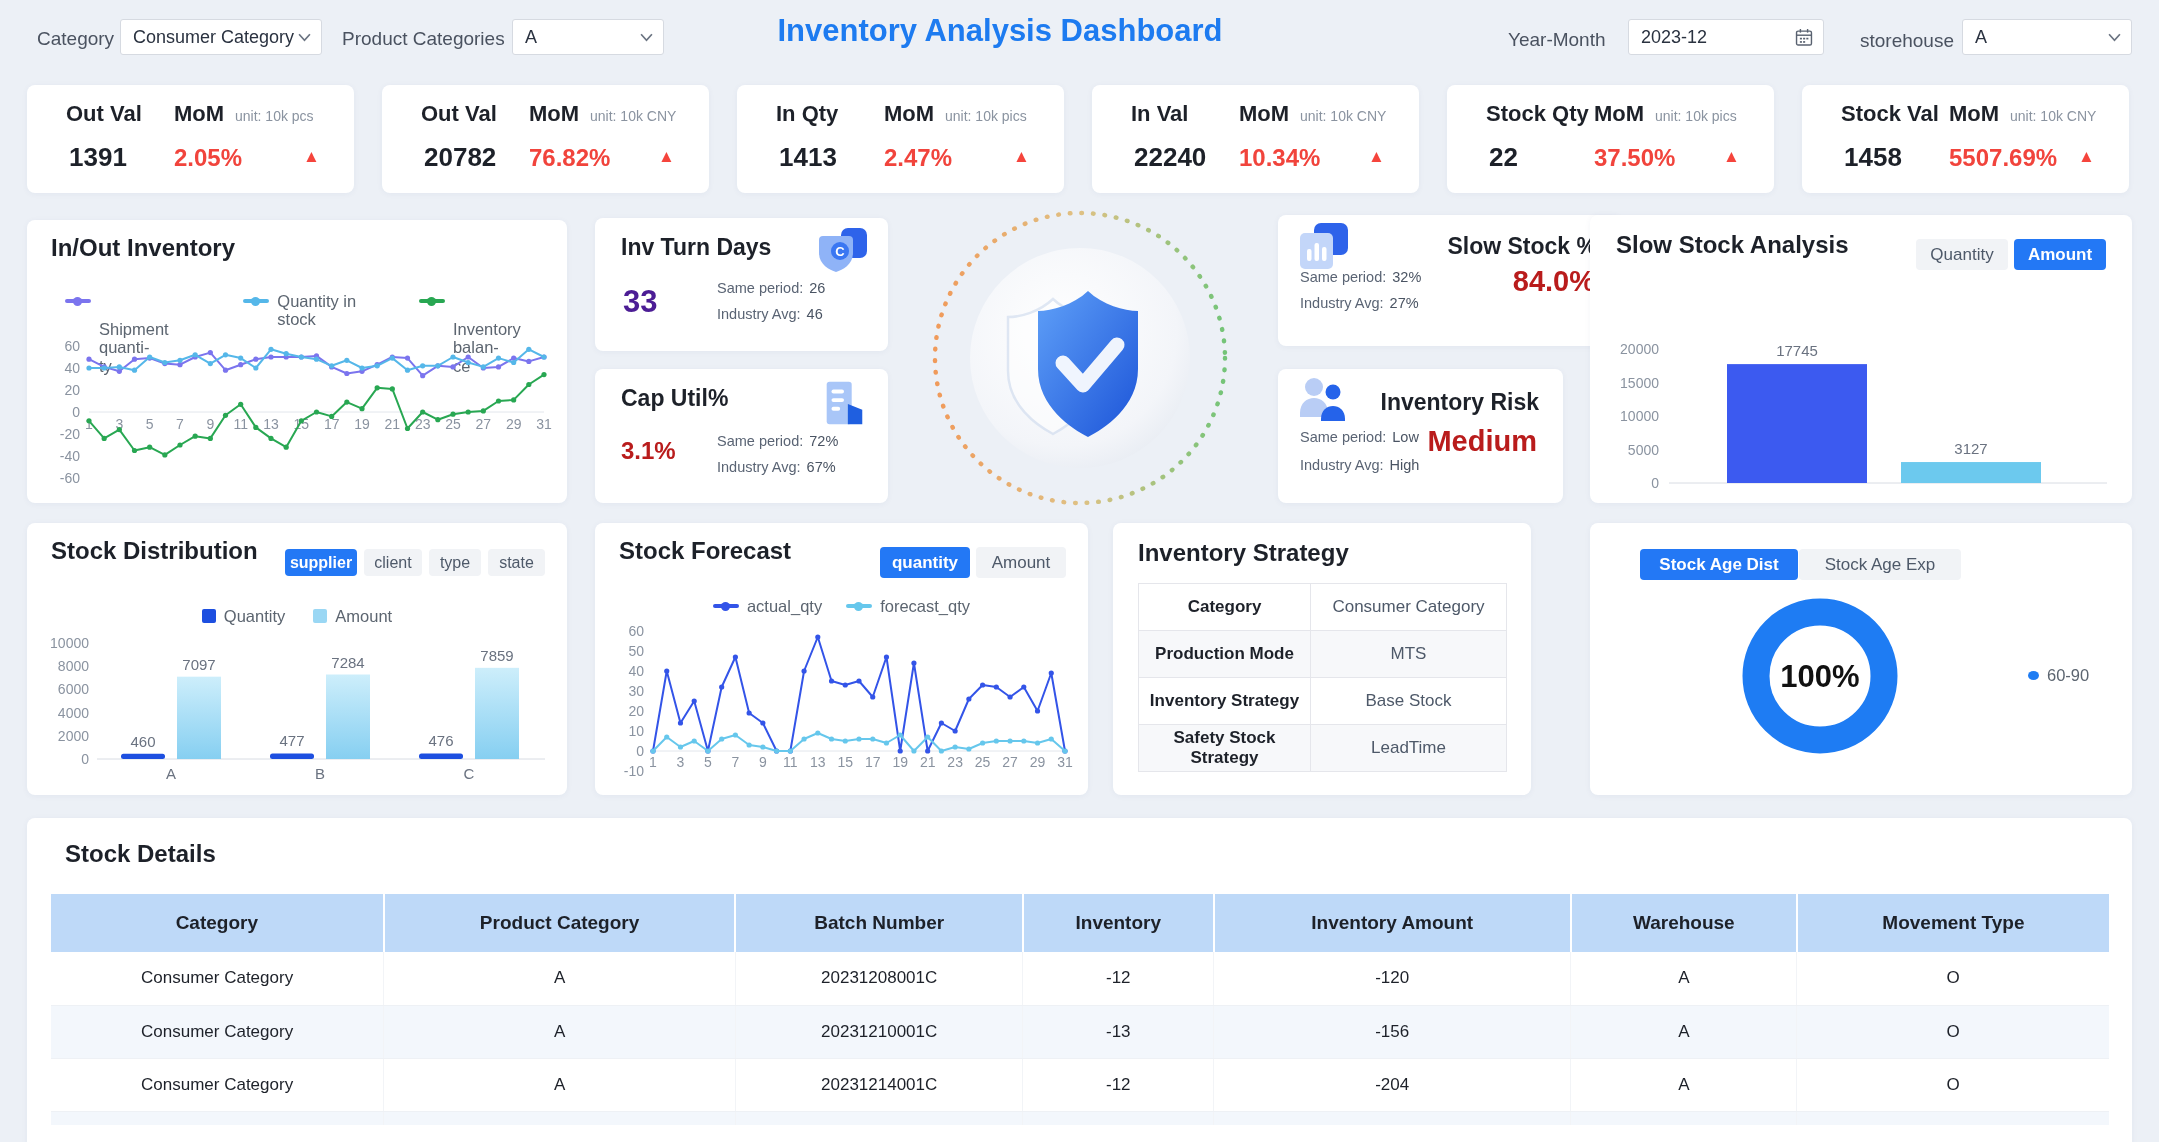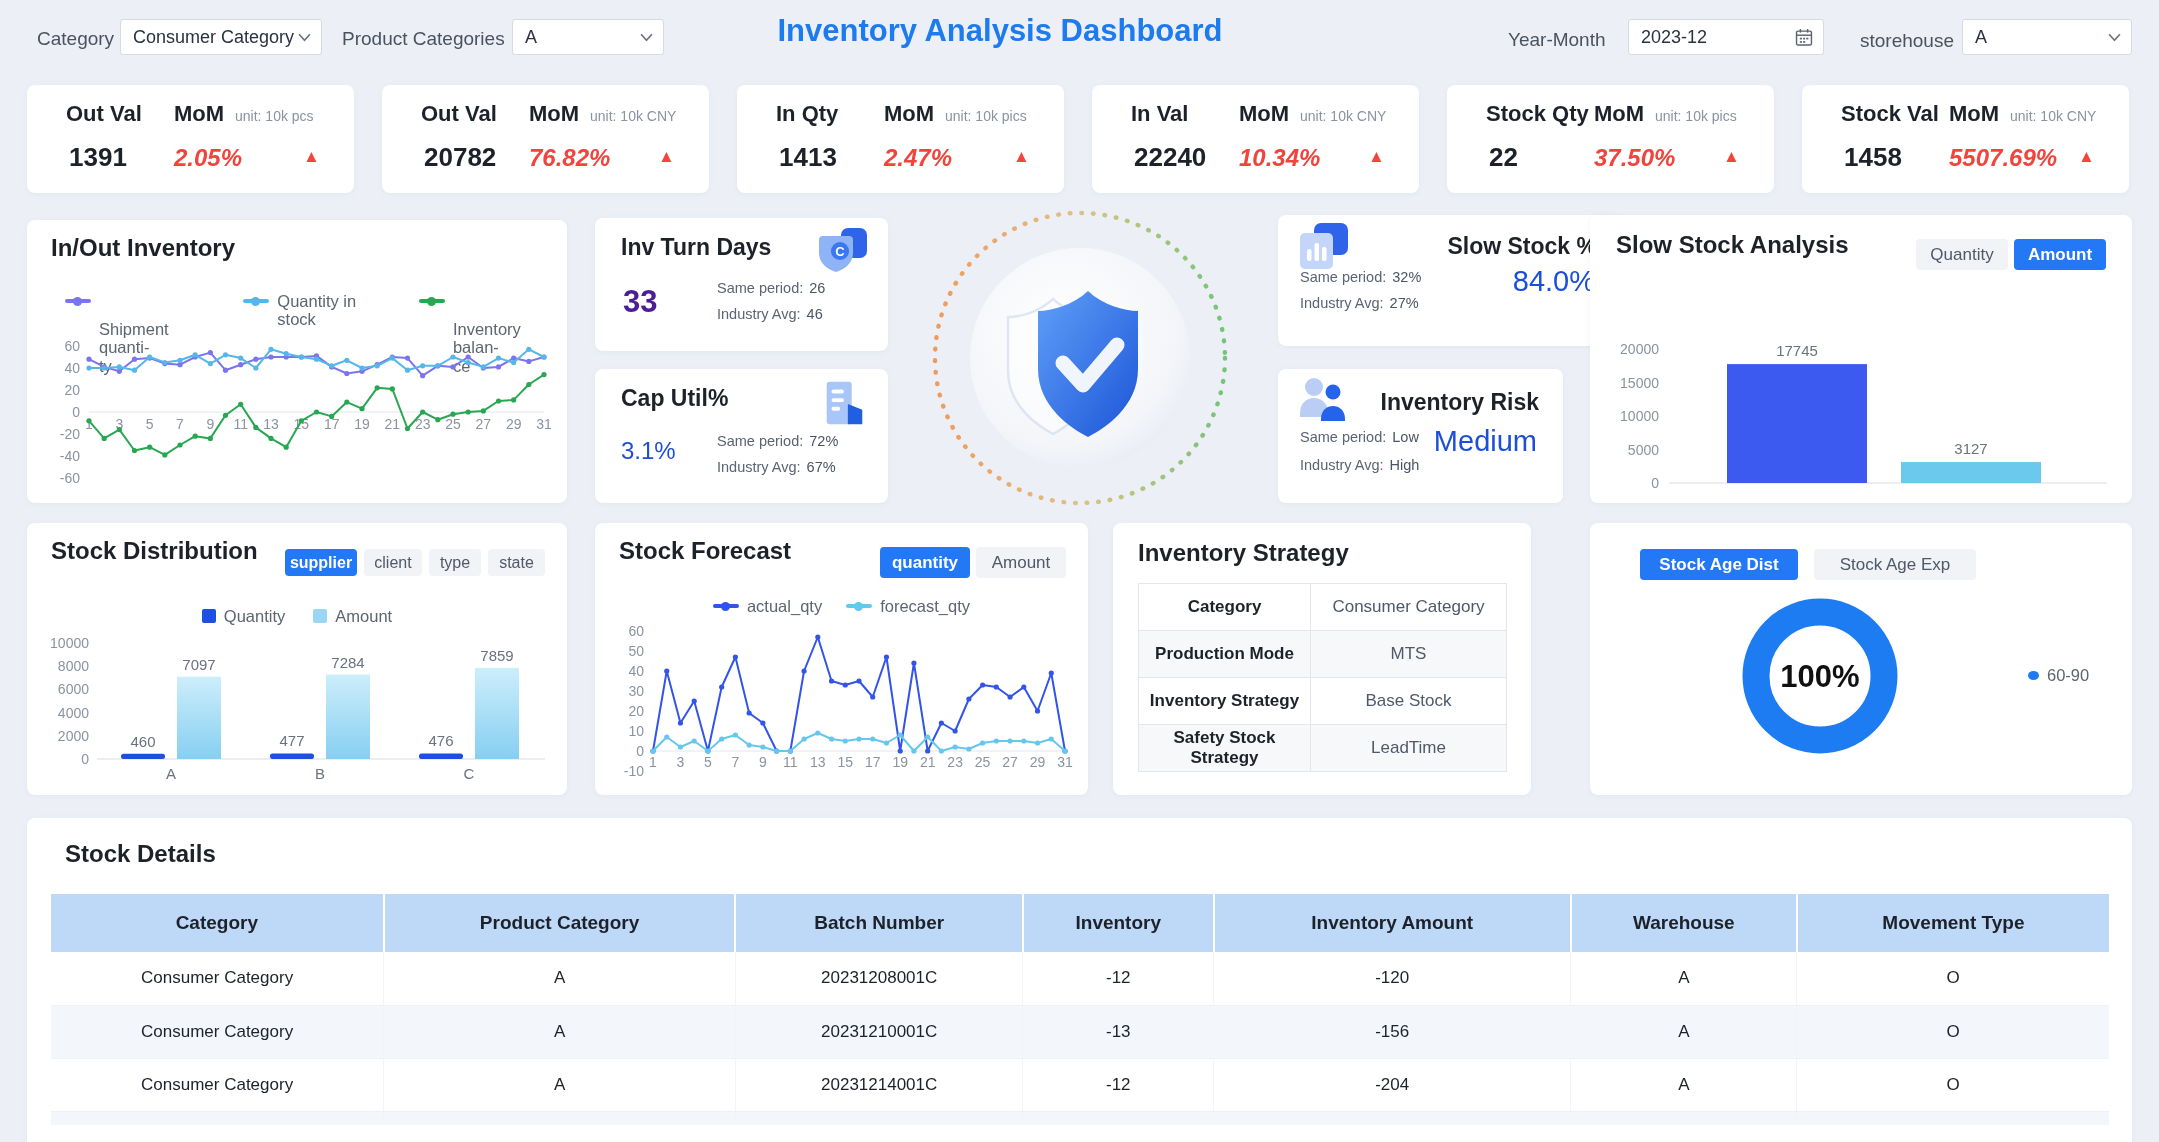--- a/index.html
+++ b/index.html
@@ -20,48 +20,48 @@
           box-shadow:0 1px 6px rgba(30,60,120,.05); }
   .ptitle { position:absolute; font-size:24px; font-weight:700; color:#1d2129; }
   .ptitle.sm { font-size:23px; }
 
   
   .kpi { width:327px; height:108px; top:85px; }
   .kpi-label { position:absolute; left:39px; top:16px; font-size:22px; font-weight:700; }
   .kpi-mom   { position:absolute; left:147px; top:16px; font-size:22px; font-weight:700; }
   .kpi-unit  { position:absolute; left:208px; top:23px; font-size:14px; color:#8a93a0; }
   .kpi-val   { position:absolute; left:42px; top:57px; font-size:26px; font-weight:700; }
-  .kpi-pct   { position:absolute; left:147px; top:59px; font-size:24px; font-weight:700; color:#f1443c;font-style:italic; }
+  .kpi-pct   { position:absolute; left:147px; top:59px; font-size:24px; font-weight:700; color:#f1443c; }
   .kpi-tri   { position:absolute; left:276px; top:62px; font-size:17px; color:#f5443c; }
 
   
   .legend-row { position:absolute; display:flex; align-items:flex-start; }
   .center { left:0; right:0; justify-content:center; }
   .litem { display:flex; align-items:flex-start; gap:8px; cursor:pointer; }
   .lmark { width:26px; height:4px; border-radius:2px; margin-top:7px; position:relative; flex:none; }
   .lmark::after { content:''; position:absolute; width:9px; height:9px; border-radius:50%;
                   left:8px; top:-2.5px; background:inherit; }
   .smark { width:14px; height:14px; border-radius:2px; margin-top:2px; flex:none; }
   .dmark { width:11px; height:9px; border-radius:50%; margin-top:5px; flex:none; }
   .ltext { font-size:16.5px; color:#5c6570; line-height:1.12; }
   .pre { white-space:pre-line;margin-top:28px; }
 
   
   .tabs { position:absolute; display:flex; gap:7px; }
   .tab { height:27px; display:flex; align-items:center; justify-content:center;
          background:#f1f3f6; color:#4e5969; font-size:16px; border-radius:4px; cursor:pointer; }
   .tab.big { height:31px; font-size:17px; }
   .tab.active { background:#2378f5; color:#fff; font-weight:700; }
-  .seg { gap:16px;padding-left:24px; }
+  .seg { gap:1px;padding-left:24px; }
 
   
   .mini-line { position:absolute; font-size:14.5px; color:#5a6474; }
   .mini-line b { font-weight:400; margin-left:6px; color:#4a5463; }
   .big-green  { position:absolute; font-size:31px; font-weight:700; color:#4c1d95; }
-  .big-orange { position:absolute; font-size:29px; font-weight:400; color:#1d4ed8; }
+  .big-orange { position:absolute; font-size:29px; font-weight:700; color:#b91c1c; }
 
   
   .strat-tb { position:absolute; left:25px; top:60px; border-collapse:collapse; }
   .strat-tb td { border:1px solid #e5e6eb; height:47px; text-align:center; font-size:17px; }
   .strat-tb td.k { width:172px; font-weight:700; color:#1d2129; }
   .strat-tb td.v { width:196px; color:#4e5969; }
   .strat-tb tr:nth-child(even) { background:#f7f8fa; }
 
   
   .dt { position:absolute; left:24px; top:76px; border-collapse:collapse; width:2058px; }

